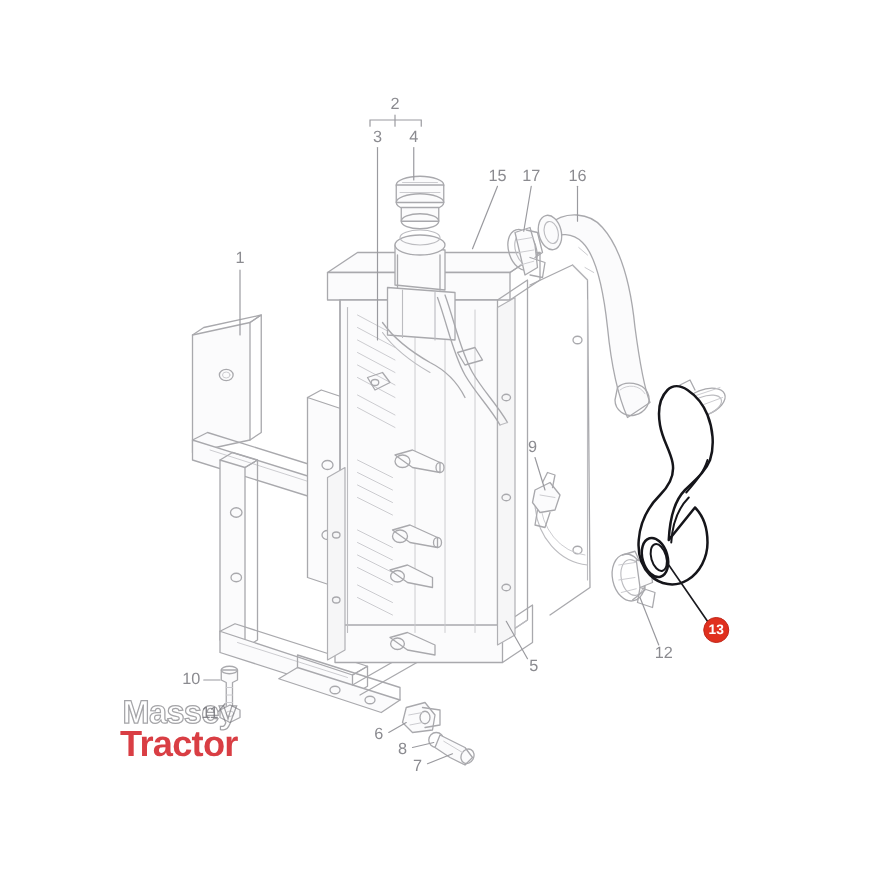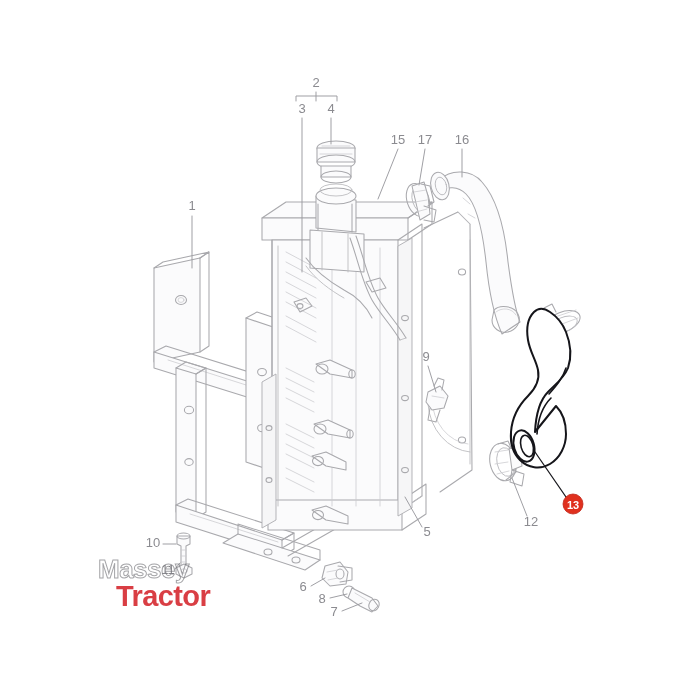--- a/index.html
+++ b/index.html
@@ -130,21 +130,20 @@
     position: absolute;
     left: 2px;
     top: 0px;
   }
   #wm-row2 {
     position: absolute;
     left: 0px;
     top: 24px;
     display: flex;
     align-items: center;
-    margin-left: 20px;
   }
   #wm-tractor {
     font-size: 29px;
     color: #d4242b;
     opacity: 0.88;
     font-family: "Liberation Sans", sans-serif;
     font-weight: bold;
     letter-spacing: -0.6px;
   }
   #wm-parts {

